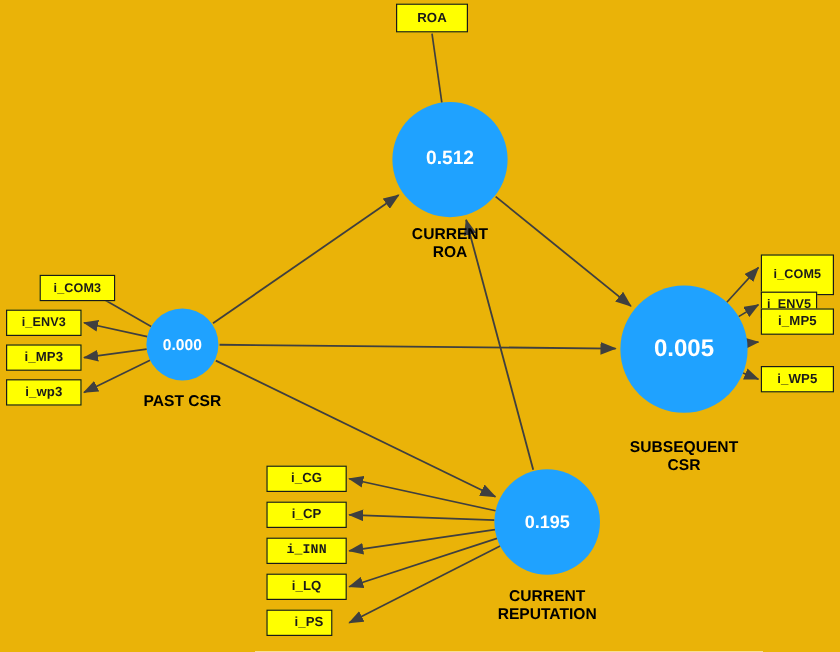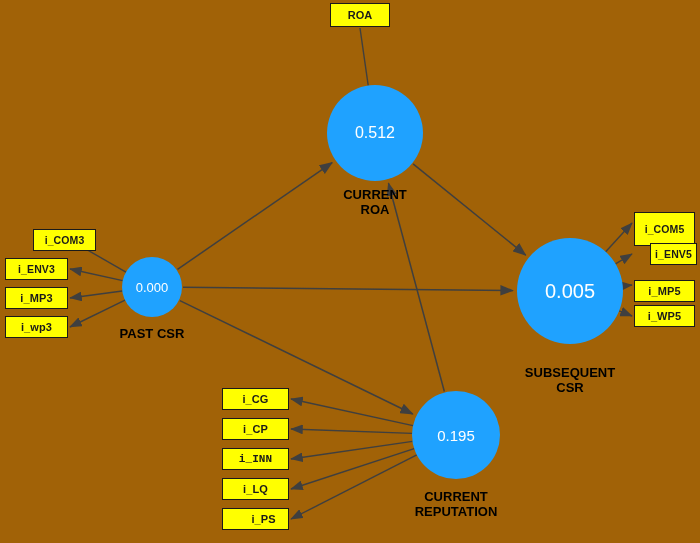--- a/index.html
+++ b/index.html
@@ -1,29 +1,29 @@
 <!DOCTYPE html>
 <html><head>
 <meta charset="utf-8">
 <style>
   html,body{margin:0;padding:0;background:#ffffff;}
   body{font-family:"Liberation Sans",sans-serif;}
-  #stage{position:relative;width:700px;height:543px;background:#a16207;overflow:hidden;}
+  #stage{position:relative;width:700px;height:543px;background:#eab308;overflow:hidden;}
   #svg-layer{position:absolute;left:0;top:0;width:700px;height:543px;}
   .ind-box{
     position:absolute;background:#FFFF00;border:1px solid #1a1a1a;
     display:flex;align-items:center;justify-content:center;
     font-size:11px;font-weight:700;color:#1a1a1a;letter-spacing:.1px;
     box-sizing:border-box;white-space:nowrap;
   }
   .ind-box.small{font-size:10.5px;}
   .node-circle{
     position:absolute;border-radius:50%;background:#1FA2FF;
     display:flex;align-items:center;justify-content:center;
-    color:#ffffff;font-weight:400;box-sizing:border-box;
+    color:#ffffff;font-weight:700;box-sizing:border-box;
   }
   .node-label{
     position:absolute;text-align:center;font-size:13px;font-weight:700;
     color:#000000;line-height:1.12;white-space:pre-line;
   }
 </style>
 </head>
 <body>
 
 <div id="stage">
@@ -59,28 +59,28 @@
       </g>
   </svg>
 
   <div id="indicator-layer">
       <div class="ind-box" style="left: 330px; top: 3px; width: 60px; height: 24px;">ROA</div>
       <div class="ind-box small" style="left: 5px; top: 229px; width: 63px; height: 22px; margin-left: 28px;">i_COM3</div>
       <div class="ind-box small" style="left: 5px; top: 258px; width: 63px; height: 22px;">i_ENV3</div>
       <div class="ind-box" style="left: 5px; top: 287px; width: 63px; height: 22px;">i_MP3</div>
       <div class="ind-box" style="left: 5px; top: 316px; width: 63px; height: 22px;">i_wp3</div>
       <div class="ind-box small" style="left: 634px; top: 212px; width: 61px; height: 34px;">i_COM5</div>
-      <div class="ind-box small" style="left: 634px; top: 243px; width: 47px; height: 22px; margin-left: 16px;">i_ENV5</div>
-      <div class="ind-box" style="left: 634px; top: 280px; width: 61px; height: 22px;">i_MP5</div>
+      <div class="ind-box small" style="left: 634px; top: 243px; width: 47px; height: 22px;">i_ENV5</div>
+      <div class="ind-box" style="left: 634px; top: 257px; width: 61px; height: 22px;">i_MP5</div>
       <div class="ind-box" style="left: 634px; top: 305px; width: 61px; height: 22px;">i_WP5</div>
       <div class="ind-box" style="left: 222px; top: 388px; width: 67px; height: 22px;">i_CG</div>
       <div class="ind-box" style="left: 222px; top: 418px; width: 67px; height: 22px;">i_CP</div>
       <div class="ind-box" style="left: 222px; top: 448px; width: 67px; height: 22px; font-family: Liberation Mono, monospace;">i_INN</div>
       <div class="ind-box" style="left: 222px; top: 478px; width: 67px; height: 22px;">i_LQ</div>
-      <div class="ind-box" style="left: 222px; top: 508px; width: 67px; height: 22px; padding-left: 16px;">i_PS</div>
+      <div class="ind-box" style="left: 222px; top: 508px; width: 55px; height: 22px; padding-left: 16px;">i_PS</div>
     </div>
   <div id="construct-layer">
       <div class="node-circle" style="left: 327px; top: 85px; width: 96px; height: 96px; font-size: 16px;">0.512</div>
       <div class="node-label" style="left: 275px; top: 188px; width: 200px;">CURRENT
 ROA</div>
       <div class="node-circle" style="left: 122px; top: 257px; width: 60px; height: 60px; font-size: 13px;">0.000</div>
       <div class="node-label" style="left: 52px; top: 327px; width: 200px;">PAST CSR</div>
       <div class="node-circle" style="left: 517px; top: 238px; width: 106px; height: 106px; font-size: 20px;">0.005</div>
       <div class="node-label" style="left: 470px; top: 366px; width: 200px;">SUBSEQUENT
 CSR</div>

